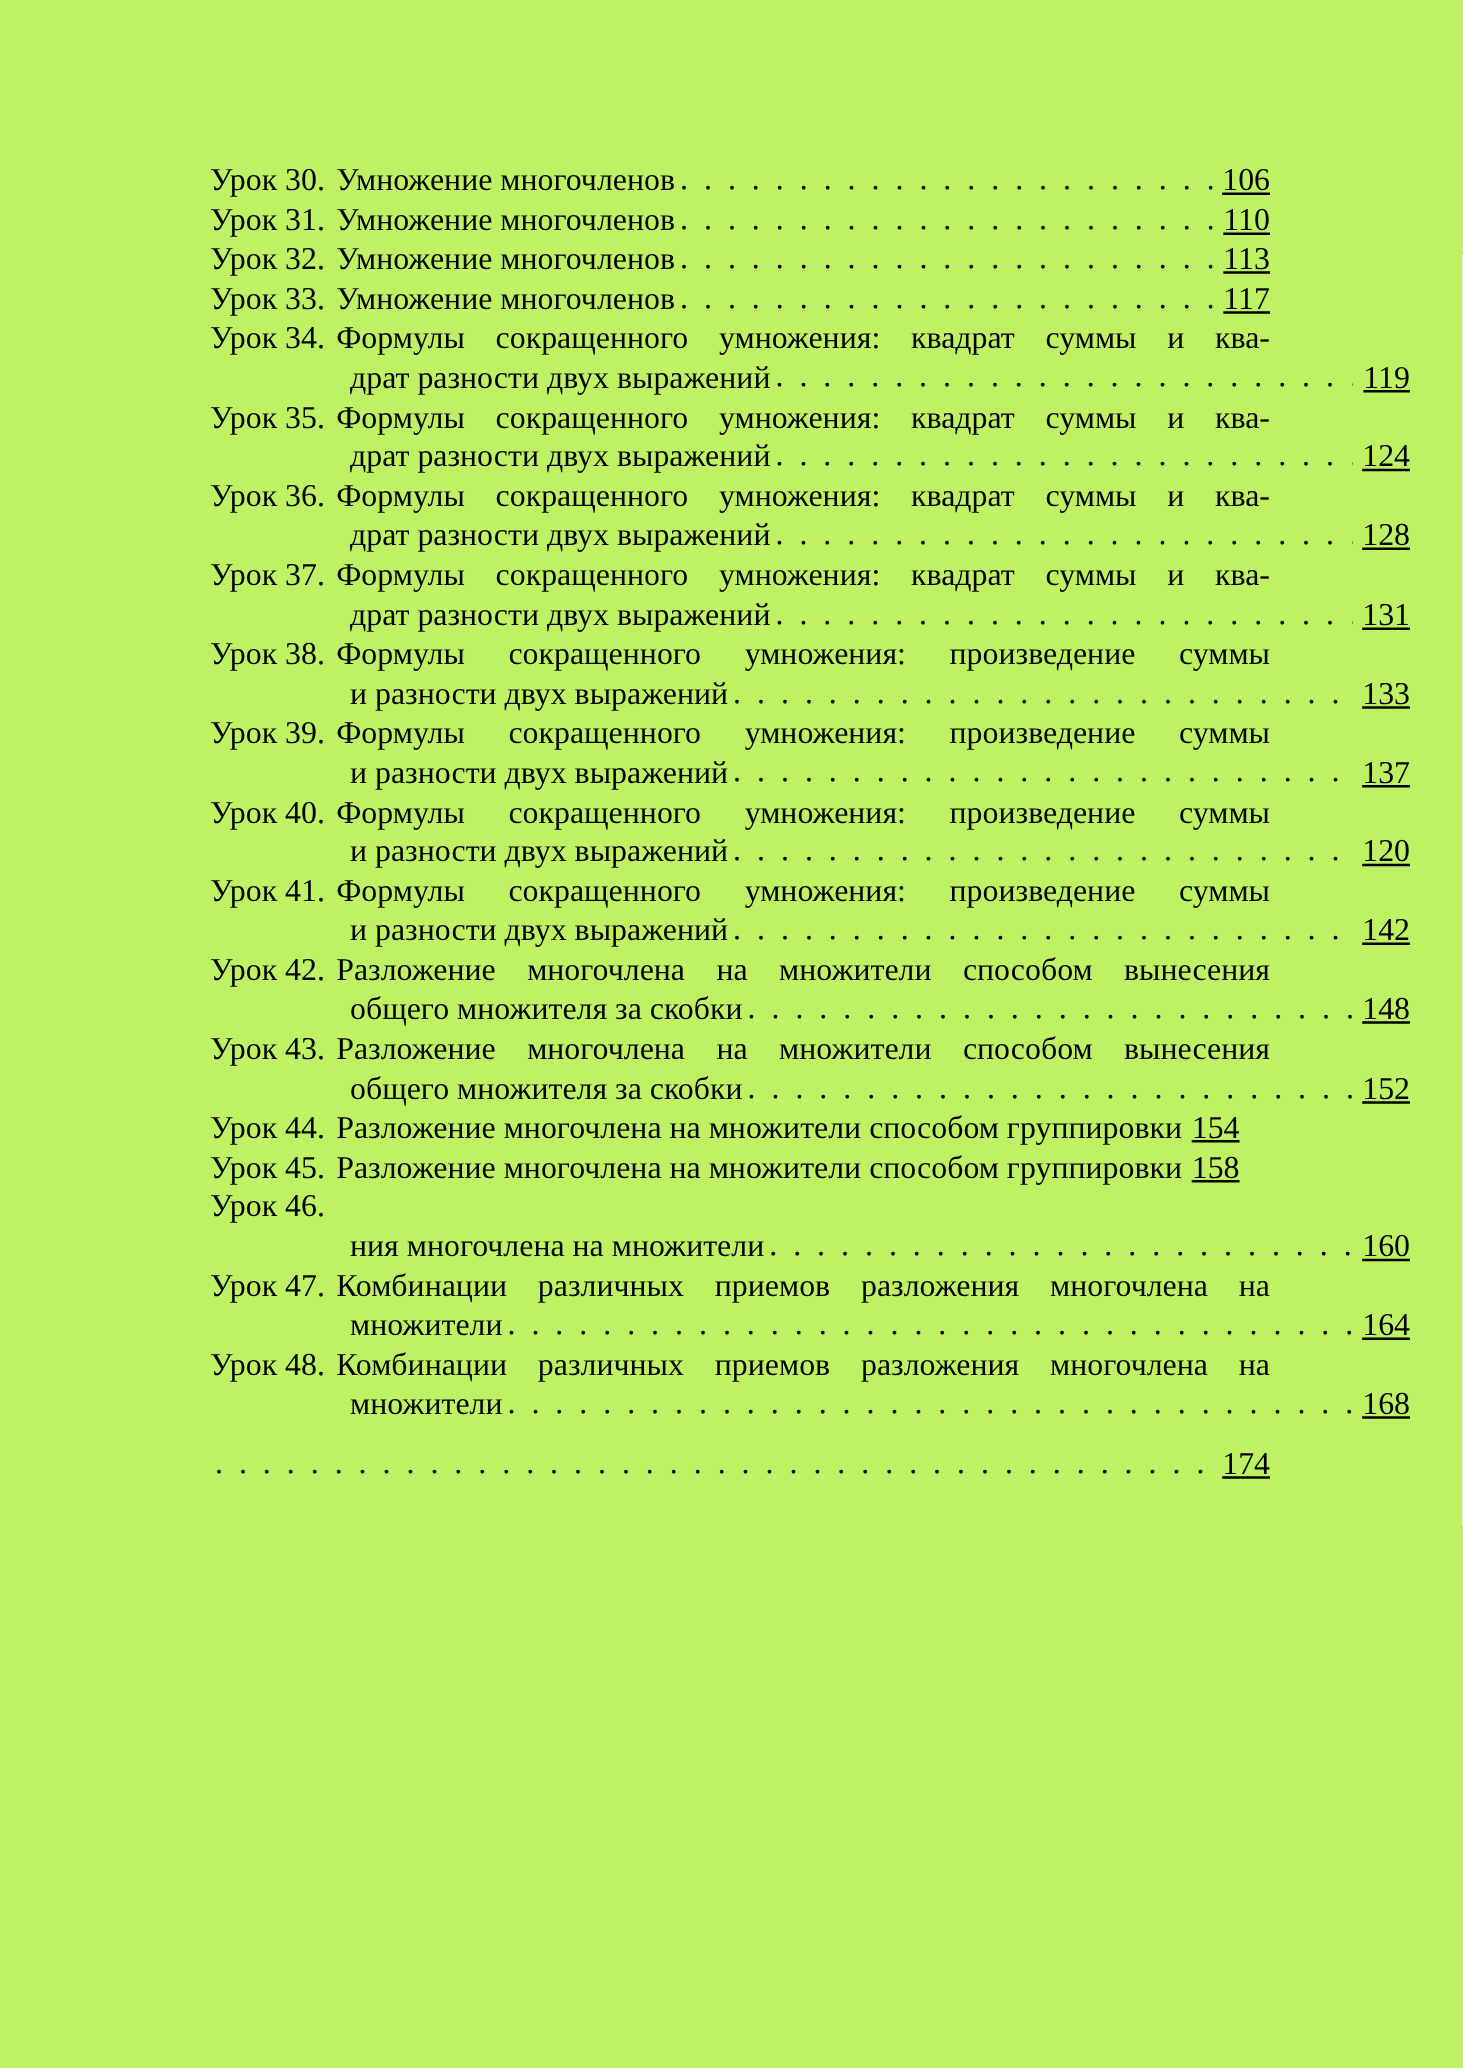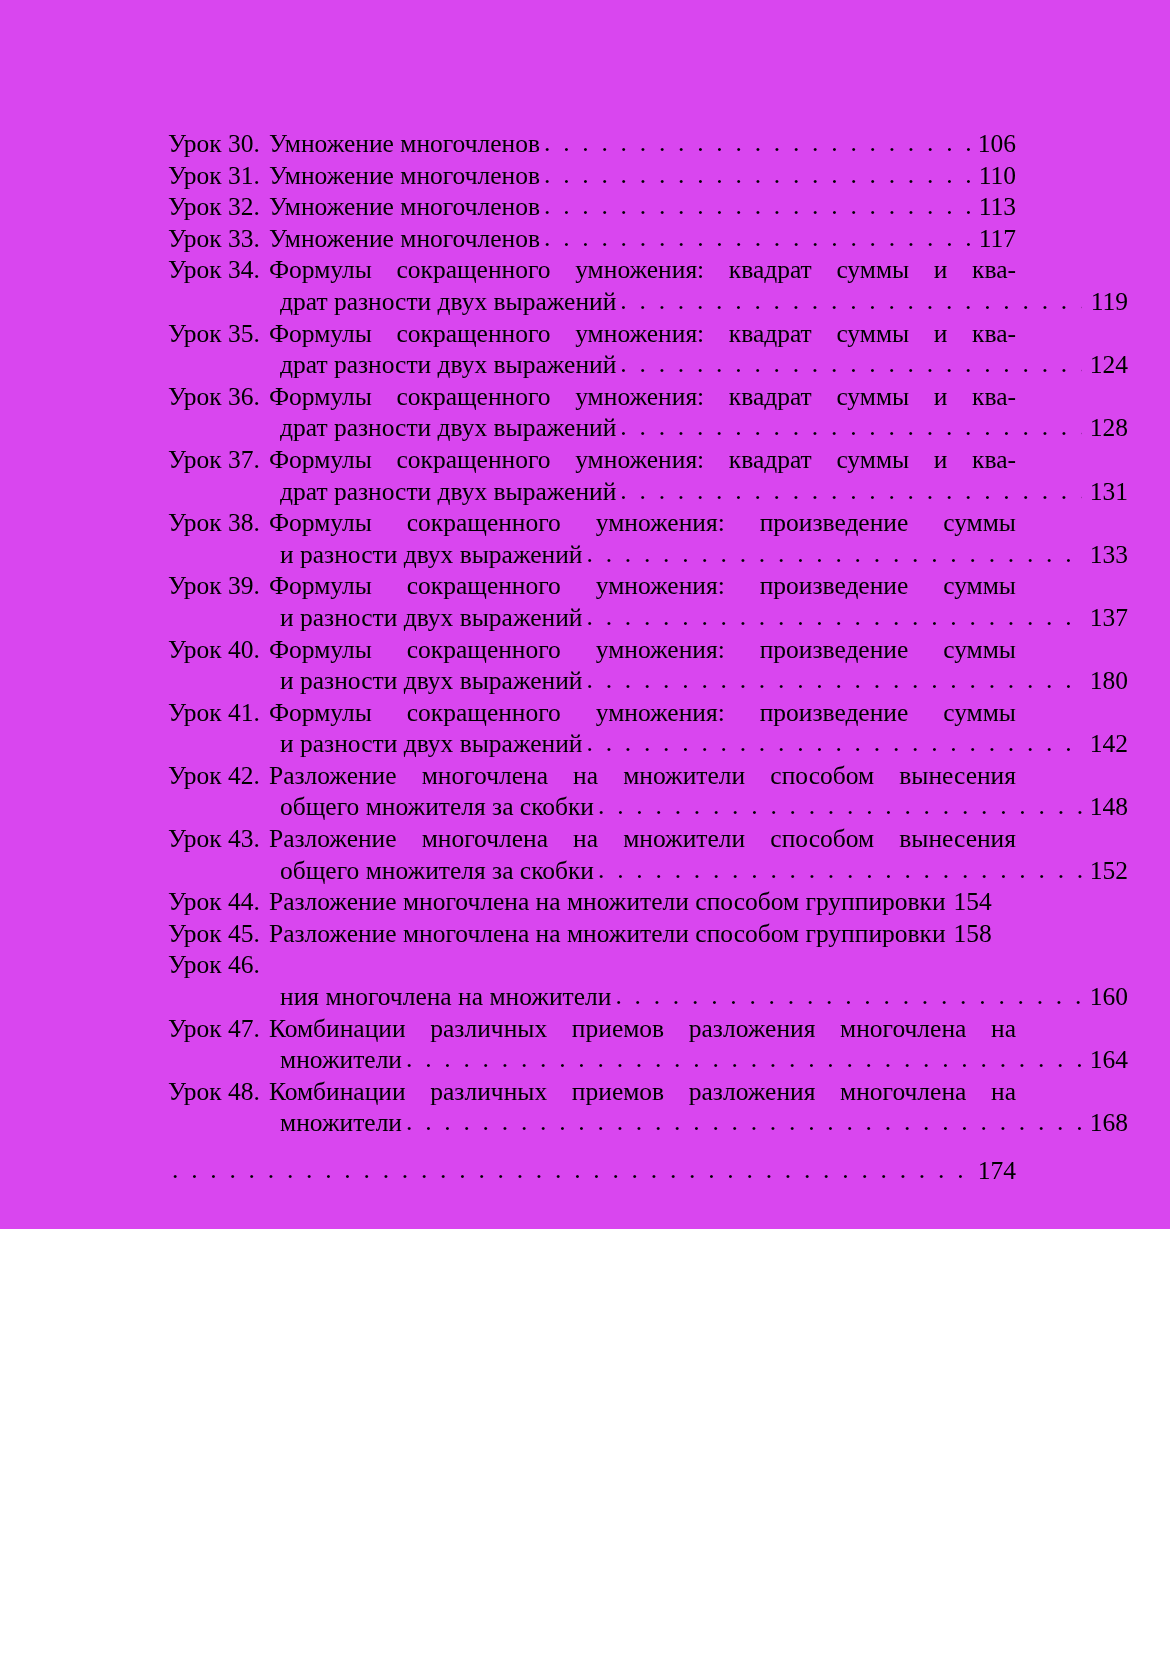--- a/index.html
+++ b/index.html
@@ -12,22 +12,22 @@
     height: 1654px;
     font-family: "Liberation Serif", serif;
     color: #000000;
     position: relative;
   }
   .page {
     position: absolute;
     left: 0;
     top: 0;
     width: 1170px;
-    height: 1229px;
-    background: #d946ef;
+    height: 1654px;
+    background: #bef264;
   }
   .toc {
     position: absolute;
     left: 168px;
     top: 128px;
     width: 848px;
   }
   .toc-entry {
     display: block;
     margin: 0;
@@ -81,20 +81,21 @@
     transform: translateY(-1px);
   }
   .dots::before {
     content: ". . . . . . . . . . . . . . . . . . . . . . . . . . . . . . . . . . . . . . . . . . . . . . . . . . . . . . . . . . . . . . . . . . . . . . . . . . . . . . . . . . . . . .";
   }
   .page-num {
     flex: 0 0 auto;
     white-space: pre;
     text-align: right;
     min-width: 46px;
+    text-decoration: underline;
   }
   .single-line .title-text {
     flex: 0 0 auto;
     white-space: pre;
   }
   .indent-second {
     padding-left: 112px;
   }
   .final-entry {
     margin-top: 16px;
@@ -229,21 +230,21 @@
     <div class="toc-entry">
       <div class="entry-row">
         <span class="lesson-label">Урок 40.</span>
         <div class="title-block title-just">
           <span class="first-line">Формулы сокращенного умножения: произведение суммы</span>
         </div>
       </div>
       <div class="secondline indent-second">
         <span class="cont-text">и разности двух выражений</span>
         <span class="dots"></span>
-        <span class="page-num">180</span>
+        <span class="page-num">120</span>
       </div>
     </div>
 
     <div class="toc-entry">
       <div class="entry-row">
         <span class="lesson-label">Урок 41.</span>
         <div class="title-block title-just">
           <span class="first-line">Формулы сокращенного умножения: произведение суммы</span>
         </div>
       </div>

